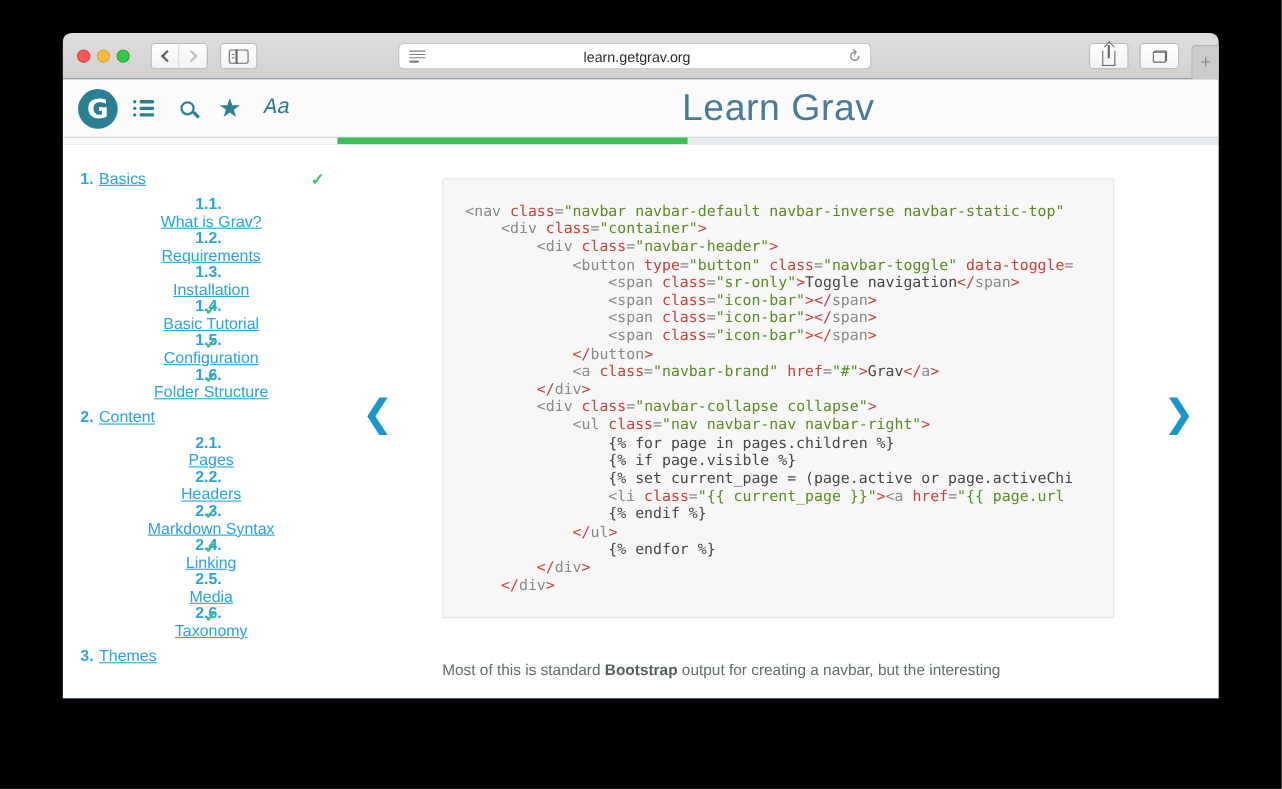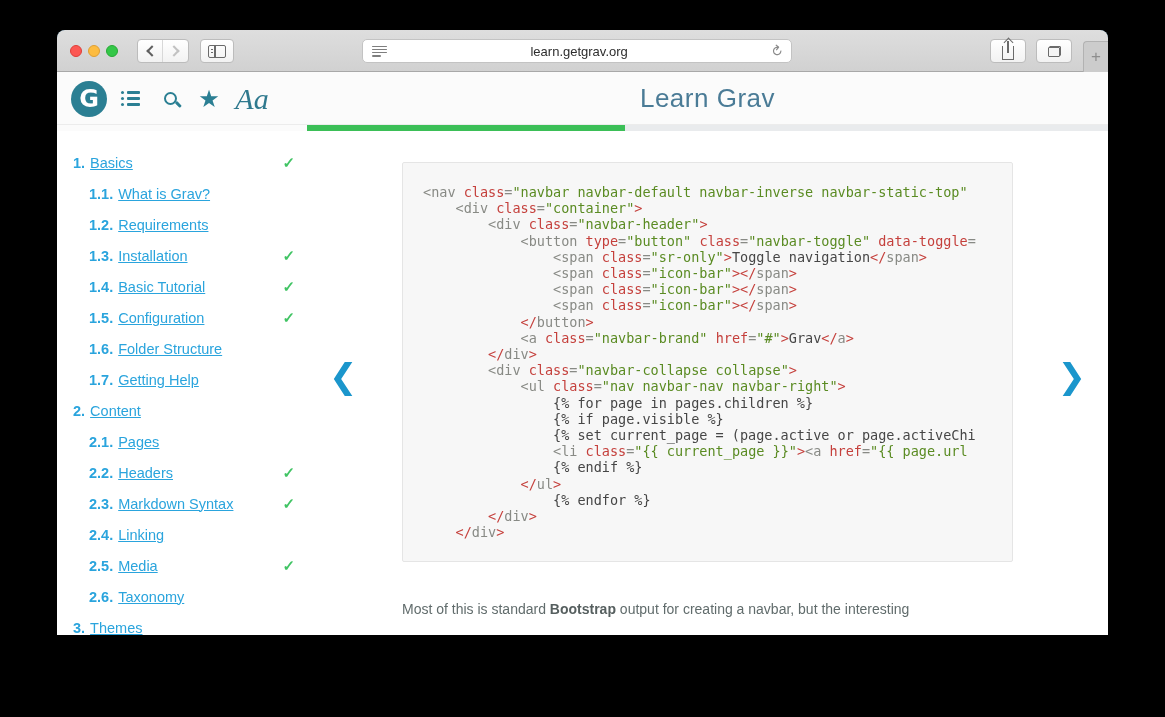--- a/index.html
+++ b/index.html
@@ -60,37 +60,37 @@
     display:flex; align-items:center; justify-content:center; font-family:"DejaVu Sans", sans-serif; }
   .hicon { position:absolute; top:0; height:53px; display:flex; align-items:center; justify-content:center; color:#2b7f93; }
   .toc-icon { left:62px; width:22px; flex-direction:column; }
   .toc-row { display:flex; align-items:center; margin:1.6px 0; }
   .toc-dot { width:3px; height:3px; border-radius:50%; background:#2b7f93; margin-right:3px; }
   .toc-line { width:13px; height:2.5px; background:#2b7f93; border-radius:1px; }
   .search-icon-w { left:100px; width:26px; }
   .mag { position:relative; width:13px; height:13px; border:2.5px solid #2b7f93; border-radius:50%; }
   .mag::after { content:""; position:absolute; left:9px; top:9px; width:7px; height:2.5px; background:#2b7f93; transform:rotate(45deg); border-radius:1px; }
   .star-icon-w { left:137px; width:30px; font-size:24px; }
-  .aa-icon-w { left:175px; width:40px; font-family:Liberation Serif, serif; font-size:30px; font-style:italic; color:#2f798e; }
+  .aa-icon-w { left:175px; width:40px; font-family:Liberation Mono, monospace; font-size:20px; font-style:italic; color:#2f798e; }
   .page-title { position:absolute; left:250px; right:0; top:0; height:53px; display:flex; align-items:center; justify-content:center;
-    font-size:26px; font-weight:400; color:#4a7b96; letter-spacing:.5px; }
+    font-size:34px; font-weight:400; color:#4a7b96; letter-spacing:.5px; }
 
   
   .progress-row { height:6px; display:flex; }
   .progress-row .gap { width:250px; background:#fbfbfb; }
   .progress-track { flex:1; background:#e9ebed; position:relative; }
   .progress-fill { position:absolute; left:0; top:0; bottom:0; width:39.7%; background:#3bbf57; }
 
   
   .body { display:flex; height:504px; background:#fff; }
   .sidenav { width:250px; padding-top:16px; flex-shrink:0; }
   .nav-row { height:31px; display:flex; align-items:center; padding-left:16px; padding-right:12px;
     color:#2aa4dd; font-size:14.5px; cursor:pointer; }
   .nav-row .num { font-weight:bold; margin-right:5px; }
-  .nav-row.lvl2 { padding-left:32px; }
+  .nav-row.lvl2 { padding-left:32px;flex-direction:column; }
   .nav-row .lbl { flex:1;text-decoration:underline; }
   .nav-row .check { color:#41c464; font-size:15px; font-weight:bold; }
 
   .main { flex:1; position:relative; }
   .content { width:611px; margin:31px auto 0; }
   .codeblock { background:#f7f7f7; border:1px solid #e5e5e5; border-radius:2px;
     padding:21px 20px; overflow:hidden; }
   .codeline { font-family:"DejaVu Sans Mono", monospace; font-size:13.5px; line-height:16.2px;
     white-space:pre; color:#464646; }
   .cg { color:#888a85; }          
@@ -206,24 +206,20 @@
           <span class="check">✓</span>
         </div>
         <div class="nav-row lvl2">
           <span class="num">1.5.</span>
           <span class="lbl">Configuration</span>
           <span class="check">✓</span>
         </div>
         <div class="nav-row lvl2">
           <span class="num">1.6.</span>
           <span class="lbl">Folder Structure</span>
-        </div>
-        <div class="nav-row lvl2">
-          <span class="num">1.7.</span>
-          <span class="lbl">Getting Help</span>
         </div>
         <div class="nav-row lvl1">
           <span class="num">2.</span>
           <span class="lbl">Content</span>
         </div>
         <div class="nav-row lvl2">
           <span class="num">2.1.</span>
           <span class="lbl">Pages</span>
         </div>
         <div class="nav-row lvl2">

